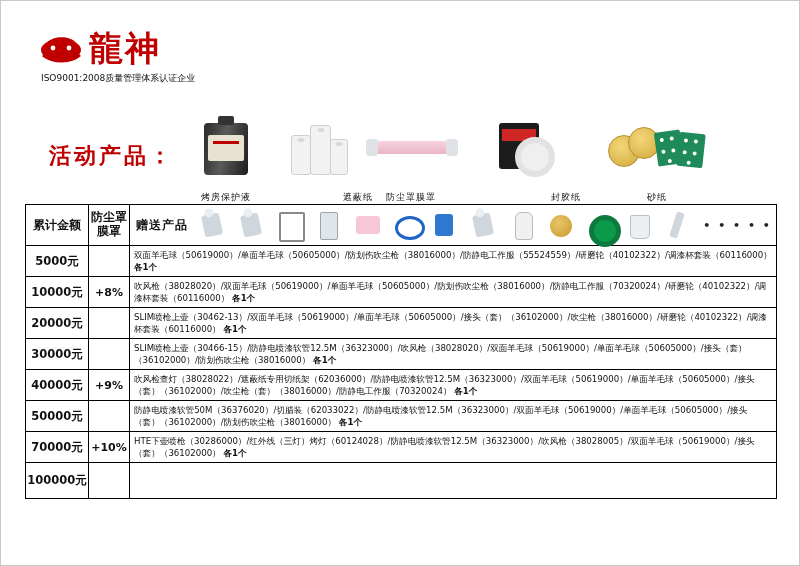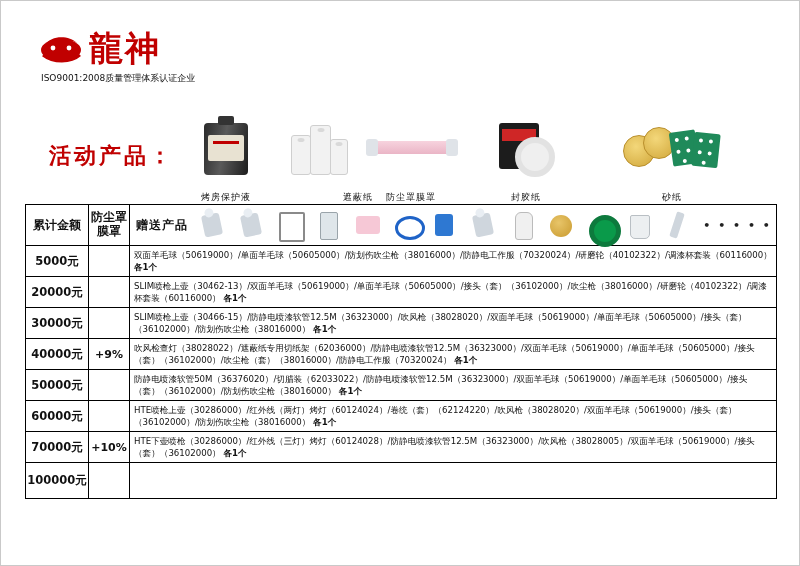--- a/index.html
+++ b/index.html
@@ -69,22 +69,22 @@
   .prod{
     position:absolute;top:6px;width:110px;text-align:center;
   }
   .prod .art{height:62px;position:relative;}
   .prod .cap{
     font-size:9px;color:#111;margin-top:12px;letter-spacing:1px;
   }
   #prod0{left:170px;}
   #prod1{left:262px;text-align:right;}
   #prod2{left:355px;}
-  #prod3{left:470px;}
-  #prod4{left:616px;}
+  #prod3{left:470px;text-align:right;}
+  #prod4{left:601px;}
 
   
   .canister{
     position:absolute;left:33px;top:6px;width:44px;height:52px;
     background:linear-gradient(100deg,#2a2a2a,#5a5a5a 45%,#1d1d1d);
     border-radius:4px;
   }
   .canister:before{
     content:"";position:absolute;left:14px;top:-7px;width:16px;height:9px;
     background:#333;border-radius:2px;
@@ -331,21 +331,29 @@
             <span class="dots">• • • • •</span>
           </span>
         </td>
       </tr>
     </thead>
     <tbody>
       <tr>
         <td class="c-amt">5000元</td>
         <td class="c-rate"></td>
         <td class="c-gift">
-          <span>双面羊毛球（50619000）/单面羊毛球（50605000）/防划伤吹尘枪（38016000）/防静电工作服（70320024）/研磨轮（40102322）/调漆杯套装（60116000）</span>
+          <span>双面羊毛球（50619000）/单面羊毛球（50605000）/防划伤吹尘枪（38016000）/防静电工作服（55524559）/研磨轮（40102322）/调漆杯套装（60116000）</span>
+          <span class="qty">各1个</span>
+        </td>
+      </tr>
+      <tr>
+        <td class="c-amt">10000元</td>
+        <td class="c-rate">+8%</td>
+        <td class="c-gift">
+          <span>吹风枪（38028020）/双面羊毛球（50619000）/单面羊毛球（50605000）/防划伤吹尘枪（38016000）/防静电工作服（70320024）/研磨轮（40102322）/调漆杯套装（60116000）</span>
           <span class="qty">各1个</span>
         </td>
       </tr>
       <tr>
         <td class="c-amt">20000元</td>
         <td class="c-rate"></td>
         <td class="c-gift">
           <span>SLIM喷枪上壶（30462-13）/双面羊毛球（50619000）/单面羊毛球（50605000）/接头（套）（36102000）/吹尘枪（38016000）/研磨轮（40102322）/调漆杯套装（60116000）</span>
           <span class="qty">各1个</span>
         </td>
@@ -364,28 +372,20 @@
         <td class="c-gift">
           <span>吹风检查灯（38028022）/遮蔽纸专用切纸架（62036000）/防静电喷漆软管12.5M（36323000）/双面羊毛球（50619000）/单面羊毛球（50605000）/接头（套）（36102000）/吹尘枪（套）（38016000）/防静电工作服（70320024）</span>
           <span class="qty">各1个</span>
         </td>
       </tr>
       <tr>
         <td class="c-amt">50000元</td>
         <td class="c-rate"></td>
         <td class="c-gift">
           <span>防静电喷漆软管50M（36376020）/切腊装（62033022）/防静电喷漆软管12.5M（36323000）/双面羊毛球（50619000）/单面羊毛球（50605000）/接头（套）（36102000）/防划伤吹尘枪（38016000）</span>
-          <span class="qty">各1个</span>
-        </td>
-      </tr>
-      <tr>
-        <td class="c-amt">60000元</td>
-        <td class="c-rate"></td>
-        <td class="c-gift">
-          <span>HTE喷枪上壶（30286000）/红外线（两灯）烤灯（60124024）/卷统（套）（62124220）/吹风枪（38028020）/双面羊毛球（50619000）/接头（套）（36102000）/防划伤吹尘枪（38016000）</span>
           <span class="qty">各1个</span>
         </td>
       </tr>
       <tr>
         <td class="c-amt">70000元</td>
         <td class="c-rate">+10%</td>
         <td class="c-gift">
           <span>HTE下壶喷枪（30286000）/红外线（三灯）烤灯（60124028）/防静电喷漆软管12.5M（36323000）/吹风枪（38028005）/双面羊毛球（50619000）/接头（套）（36102000）</span>
           <span class="qty">各1个</span>
         </td>

